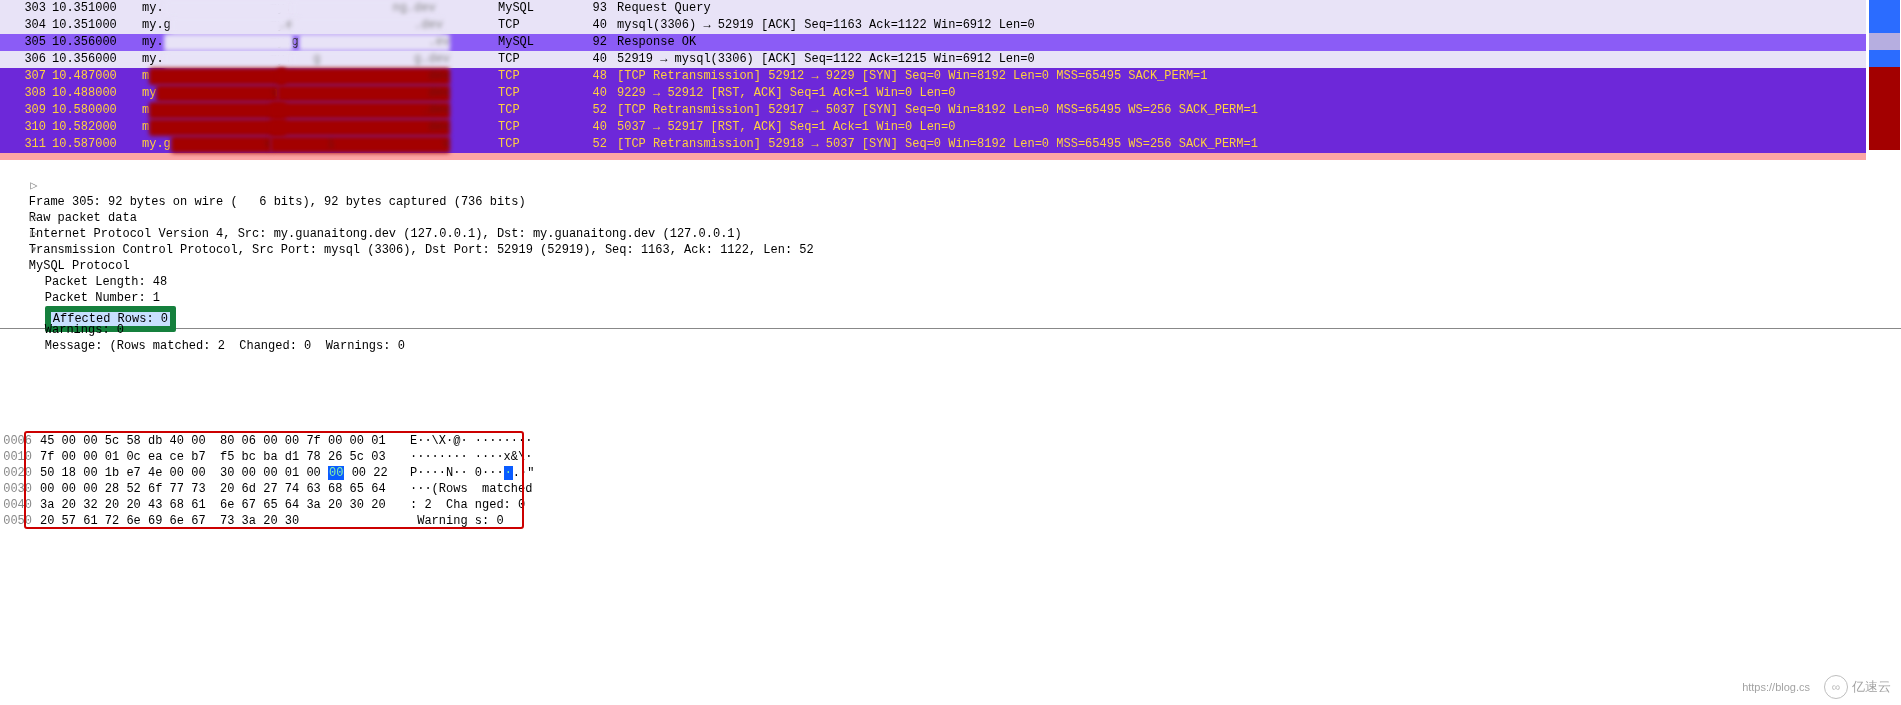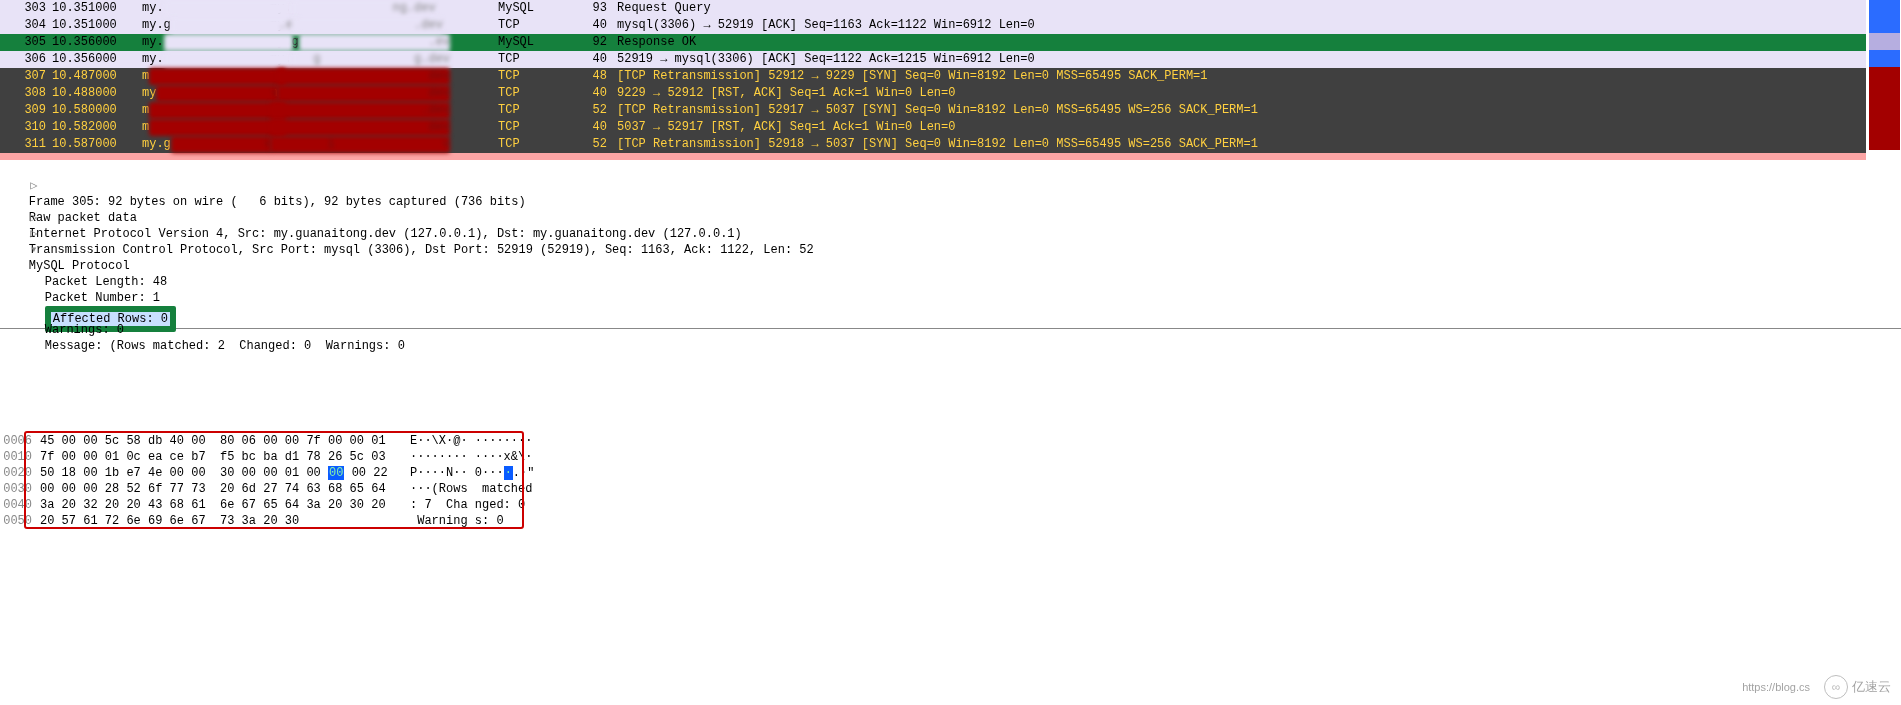--- a/index.html
+++ b/index.html
@@ -15,22 +15,22 @@
   }
   .packet-list { width: calc(100% - 35px); border-bottom: 7px solid #fca5a5; }
   .packet-row {
     display: flex;
     height: 17px;
     line-height: 17px;
     white-space: pre;
     cursor: pointer;
   }
   .packet-row.normal { background: #e8e3f7; }
-  .packet-row.red { background: #404040; color: #ffd040; }
-  .packet-row.selected { background: #15803d; }
+  .packet-row.red { background: #6d28d9; color: #ffd040; }
+  .packet-row.selected { background: #8b5cf6; }
   .col-no   { width: 52px;  text-align: right; padding-right: 6px; }
   .col-time { width: 90px; }
   .col-src  { width: 128px; }
   .col-dst  { width: 228px; }
   .col-proto{ width: 85px; }
   .col-len  { width: 30px; text-align: right; padding-right: 6px; }
   .col-info { flex: 1; padding-left:4px; }
 
   .fade {
     display: inline-block;
@@ -205,21 +205,21 @@
 </div>
 
 <div style="height:100px"></div>
 
 <div class="hex-pane" id="hex-pane">
   <div class="hex-border"></div>
 <div class="hex-line"><span class="hex-offset">0006</span><span class="hex-block1">45 00 00 5c 58 db 40 00</span><span class="hex-block2">80 06 00 00 7f 00 00 01</span><span class="hex-ascii">E··\X·@· ········</span></div>
     <div class="hex-line"><span class="hex-offset">0010</span><span class="hex-block1">7f 00 00 01 0c ea ce b7</span><span class="hex-block2">f5 bc ba d1 78 26 5c 03</span><span class="hex-ascii">········ ····x&amp;\·</span></div>
     <div class="hex-line"><span class="hex-offset">0020</span><span class="hex-block1">50 18 00 1b e7 4e 00 00</span><span class="hex-block2">30 00 00 01 00 <span class="hex-selbyte">00</span> 00 22</span><span class="hex-ascii">P····N·· 0···<span class="hex-selbyte">·</span>.·"</span></div>
     <div class="hex-line"><span class="hex-offset">0030</span><span class="hex-block1">00 00 00 28 52 6f 77 73</span><span class="hex-block2">20 6d 27 74 63 68 65 64</span><span class="hex-ascii">···(Rows  matched</span></div>
-    <div class="hex-line"><span class="hex-offset">0040</span><span class="hex-block1">3a 20 32 20 20 43 68 61</span><span class="hex-block2">6e 67 65 64 3a 20 30 20</span><span class="hex-ascii">: 7  Cha nged: 0 </span></div>
+    <div class="hex-line"><span class="hex-offset">0040</span><span class="hex-block1">3a 20 32 20 20 43 68 61</span><span class="hex-block2">6e 67 65 64 3a 20 30 20</span><span class="hex-ascii">: 2  Cha nged: 0 </span></div>
     <div class="hex-line"><span class="hex-offset">0050</span><span class="hex-block1">20 57 61 72 6e 69 6e 67</span><span class="hex-block2">73 3a 20 30</span><span class="hex-ascii"> Warning s: 0</span></div>
   </div>
 
 <div class="watermark">
   <span class="watermark-text1">https://blog.cs</span>
   <span class="watermark-logo">∞</span>
   <span>亿速云</span>
 </div>
 
 </body></html>

